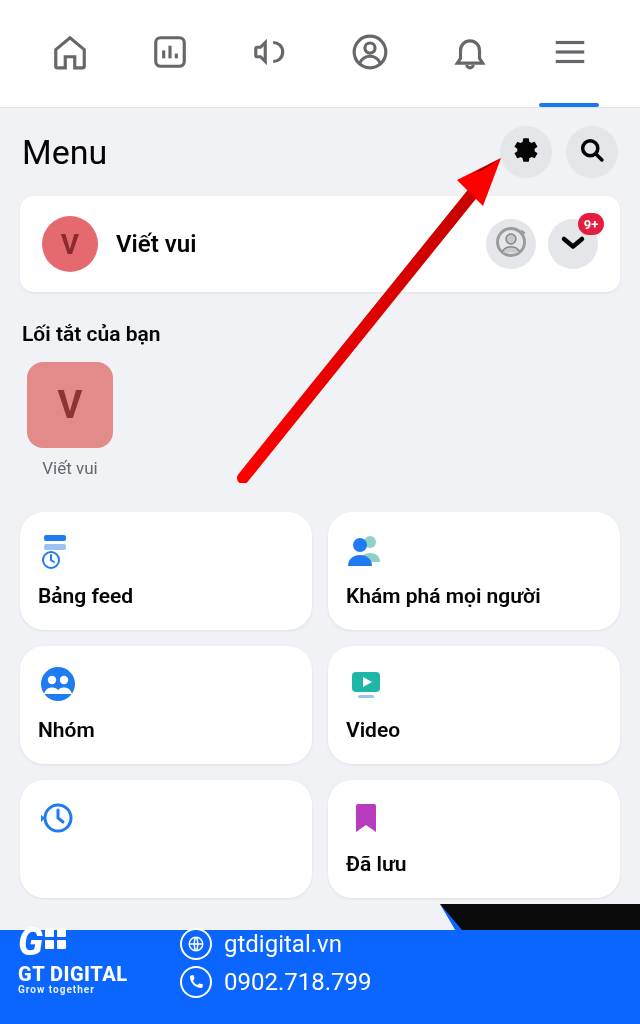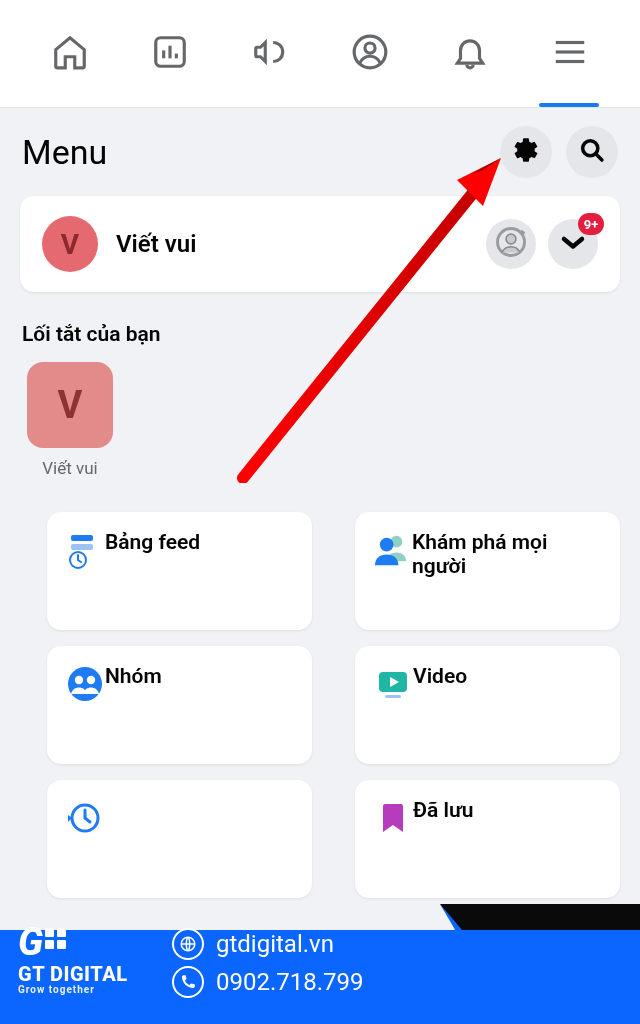--- a/index.html
+++ b/index.html
@@ -127,25 +127,25 @@
 
   
   .gridWrap {
     display: grid;
     grid-template-columns: 1fr 1fr;
     gap: 16px;
     padding: 28px 20px 0 20px;
   }
   .gridItem {
     background:#ffffff;
-    border-radius:14px;
+    border-radius:24px;
     box-shadow: 0 1px 3px rgba(0,0,0,0.08);
     padding: 18px 18px 20px 18px;
     min-height: 118px;
-    display:flex; flex-direction:row; justify-content:flex-start;margin-left:27px;
+    display:flex; flex-direction:column; justify-content:flex-start;
   }
   .gridItem .giIconWrap { width:40px; height:40px; margin-bottom:14px; display:flex; align-items:center; justify-content:center; }
   .gridItem .giLabel { font-size:21px; font-weight:600; color:#050505; }
 
   
   .footer {
     position: absolute;
     left: 0; bottom: 0;
     width: 640px; height: 120px;
     background:#0a66ff;
@@ -162,21 +162,21 @@
     background:#0a66ff;
   }
   .footer-stack { position:absolute; left:0; bottom:0; width:640px; height:120px; }
   .logoBlock { position:absolute; left:18px; top:20px; color:#fff; }
   .logoTop { display:flex; align-items:flex-start; gap:3px; }
   .logoG { font-size:38px; font-weight:800; font-style:italic; letter-spacing:-1px; line-height:0.95;}
   .logoDots { display:grid; grid-template-columns: 9px 9px; gap:3px; margin-top:4px; }
   .logoDots span { width:9px; height:9px; background:#fff; border-radius:1px; }
   .logoText { font-size:20px; font-weight:800; letter-spacing:0.5px; margin-top:2px;text-align:right; }
   .logoText2 { font-size:10px; font-weight:700; letter-spacing:1px; margin-top:-2px; opacity:0.9; }
-  .contactCol { position:absolute; left:172px; top:18px; color:#fff; }
+  .contactCol { position:absolute; left:180px; top:18px; color:#fff; }
   .contactRow { display:flex; align-items:center; gap:12px; font-size:24px; font-weight:400; margin:6px 0; }
   .contactRow .cicon { width:32px; height:32px; border:2px solid #fff; border-radius:50%; display:flex; align-items:center; justify-content:center; }
   .contactRow .cicon svg { width:18px; height:18px; fill:#fff; }
 
   
   .annotationArrow {
     position:absolute;
     left: 233px;
     top: 148px;
     width: 280px;

